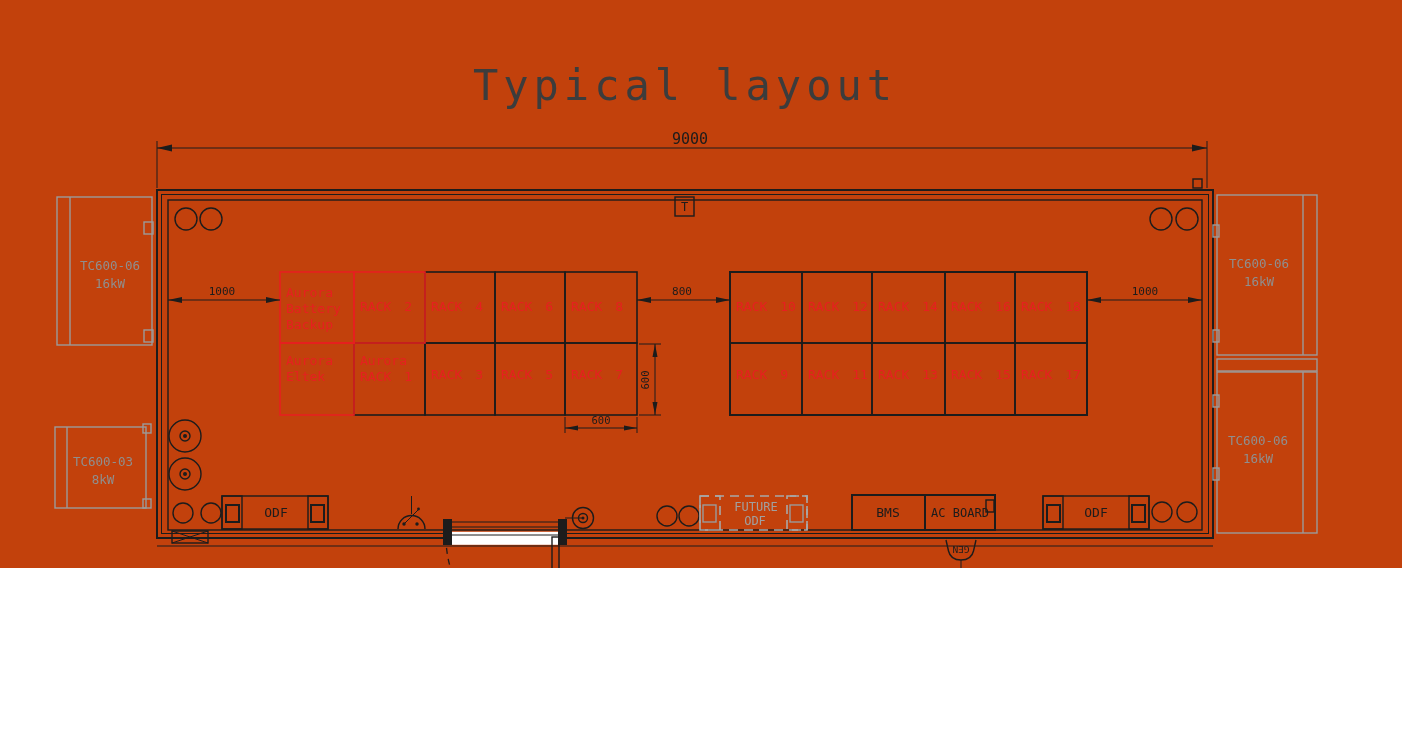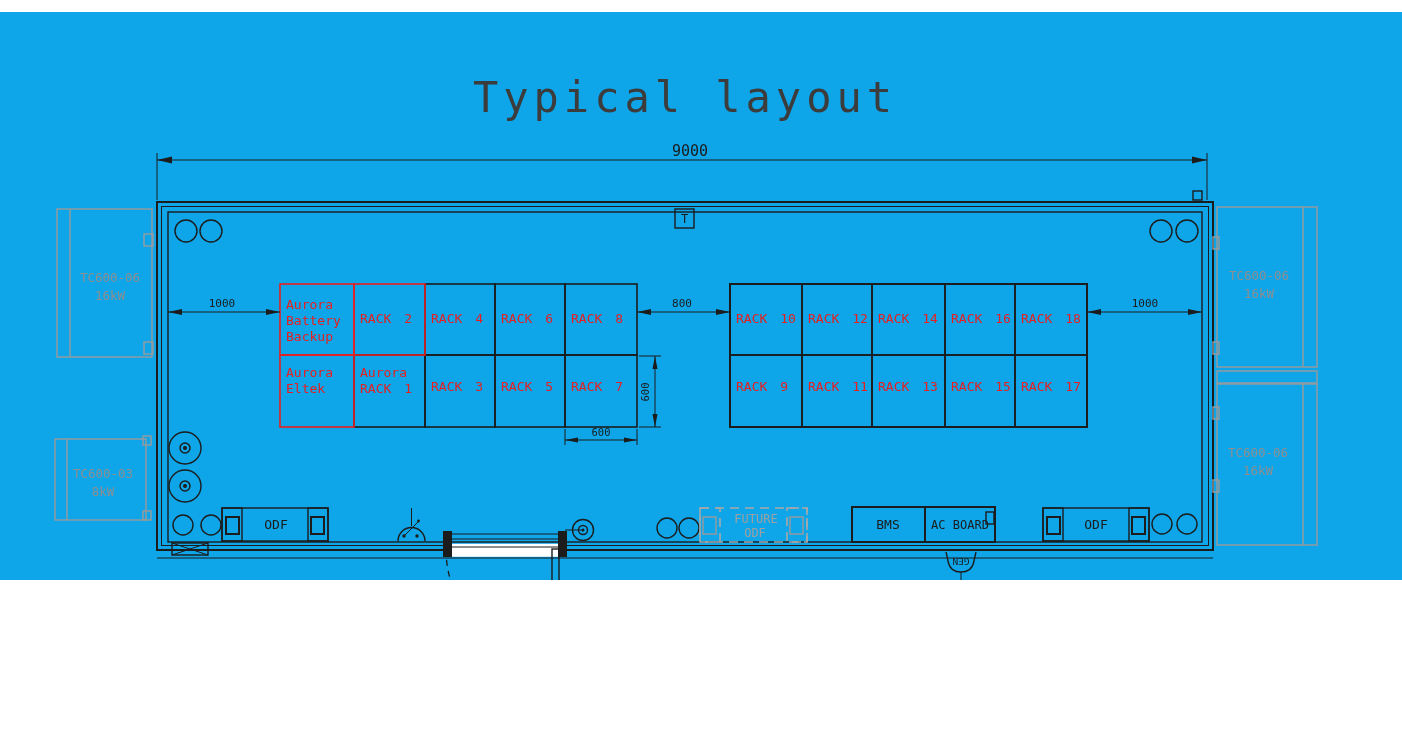--- a/index.html
+++ b/index.html
@@ -1,16 +1,16 @@
 <!DOCTYPE html>
 <html><head>
 <meta charset="utf-8">
 <style>
   html,body{margin:0;padding:0;background:#ffffff;}
-  .stage{position:relative;width:1402px;height:568px;background:#0ea5e9;overflow:hidden;margin-top:12px;}
+  .stage{position:relative;width:1402px;height:568px;background:#c2410c;overflow:hidden;}
   svg text{font-family:"DejaVu Sans Mono", monospace;fill:#1c1c1c;}
   .title-txt{font-size:42px;letter-spacing:5px;fill:#3c3c3c;}
   .dim-big{font-size:15px;}
   .dim-txt{font-size:11px;}
   .dim-sm{font-size:10.5px;}
   .rack-txt{font-size:13px;fill:#e62020;word-spacing:5px;}
   .unit-txt{font-size:12.5px;fill:#8f8f8f;text-anchor:middle;}
   .eq-txt{font-size:13px;text-anchor:middle;}
   .eq-sm{font-size:12px;text-anchor:middle;}
   .fut-txt{font-size:12px;fill:#a0a0a0;text-anchor:middle;}

